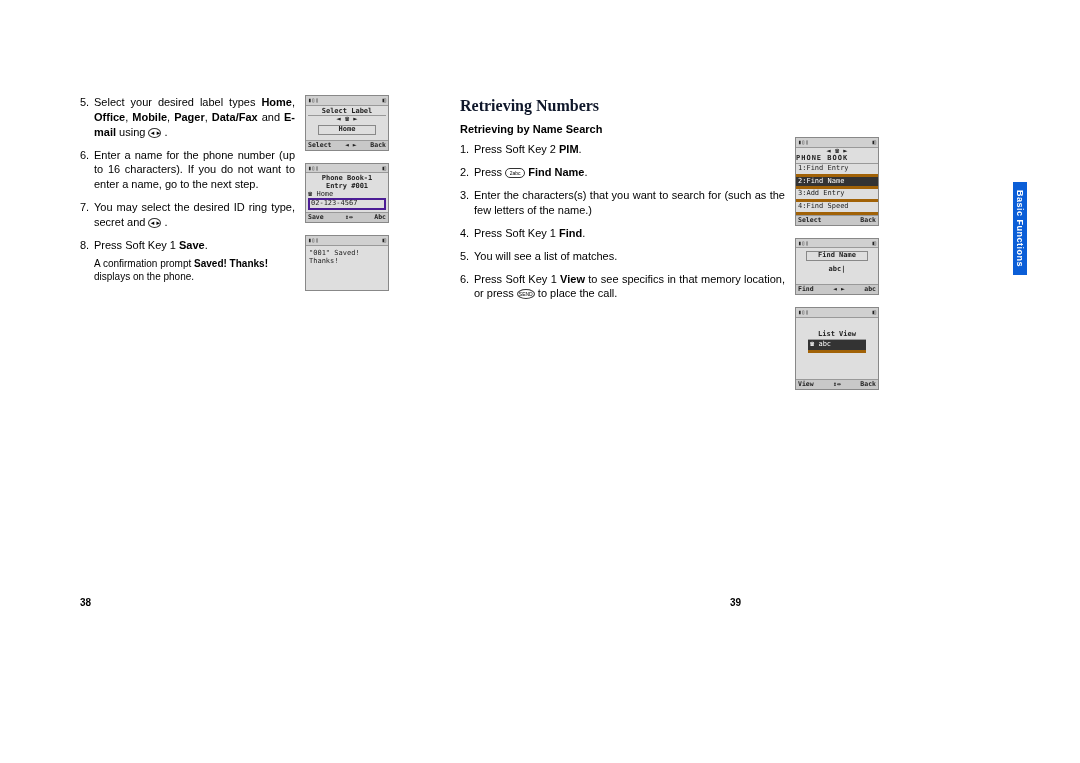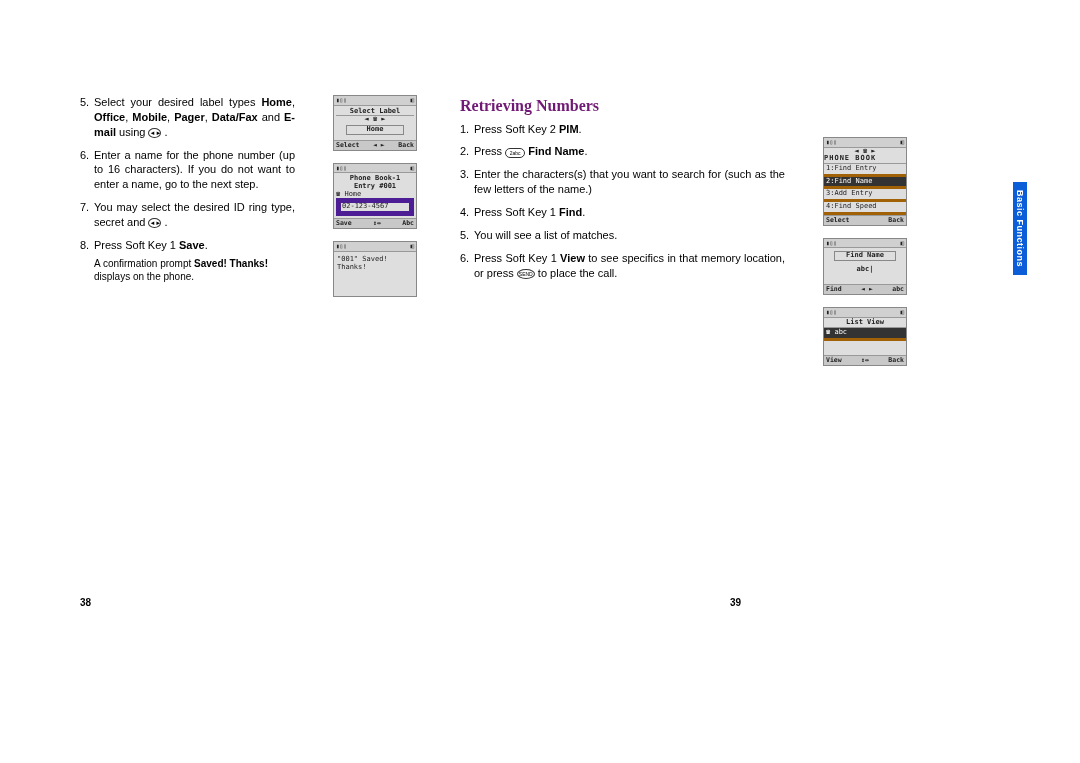--- a/index.html
+++ b/index.html
@@ -54,42 +54,41 @@
     left: 0;
     top: 0;
   }
   .italic-note {
     padding-left: 14px;
     font-size: 10px;
     margin-top: -4px;
   }
   strong { font-weight: bold; }
   .section-title {
-    color: #701a75;
+    color: #0f172a;
     font-family: "Times New Roman", serif;
     font-weight: bold;
     font-size: 16px;
     margin: 0 0 5px 0;
   }
   .sub-title {
     font-weight: bold;
     font-size: 11px;
     margin: 0 0 6px 0;
   }
   .screen {
     width: 82px;
     border: 1px solid #888;
     background: #ec4899;
     margin-bottom: 12px;
     font-family: monospace;
     font-size: 7px;
     line-height: 1.1;
     color: #222;
     box-shadow: inset 0 0 2px #aaa;
-    margin-left: 28px;
   }
   .screen .titlebar {
     display: flex;
     justify-content: space-between;
     padding: 1px 2px;
     background: #d0d0d0;
     border-bottom: 1px solid #999;
     font-size: 6px;
   }
   .screen .content {
@@ -202,21 +201,21 @@
 
       <div class="screen">
         <div class="titlebar">
             <span>▮▯▯</span>
             <span>◧</span>
           </div>
         <div class="content" style="text-align:left;">
           <div style="font-weight:bold;text-align:center;">Phone Book-1</div>
           <div style="font-weight:bold;text-align:center;">Entry #001</div>
           <div>☎ Home</div>
-          <div style="border:5px solid #4c1d95;padding:0 1px;">02-123-4567</div>
+          <div style="border:2px solid #4c1d95;padding:0 1px;">02-123-4567</div>
         </div>
         <div class="softkeys">
             <span>Save</span>
             <span>↕↔</span>
             <span>Abc</span>
           </div>
       </div>
 
       <div class="screen">
         <div class="titlebar">
@@ -227,20 +226,21 @@
           <div>"001" Saved!</div>
           <div>Thanks!</div>
         </div>
       </div>
     </div>
   </div>
 
   <div class="page page-right">
     <div class="text-column">
       <h2 class="section-title">Retrieving Numbers</h2>
+      <div class="sub-title">Retrieving by Name Search</div>
       <ol class="steps">
         <li>
           <span class="num">1.</span>
           <span>Press Soft Key 2 </span><strong>PIM</strong><span>.</span>
         </li>
         <li>
           <span class="num">2.</span>
           <span>Press </span><span class="inline-icon" style="border-radius:7px;width:18px;font-size:5px;">2abc</span><span> </span><strong>Find Name</strong><span>.</span>
         </li>
         <li>
@@ -296,21 +296,21 @@
             <span>◄ ►</span>
             <span>abc</span>
           </div>
       </div>
 
       <div class="screen">
         <div class="titlebar">
             <span>▮▯▯</span>
             <span>◧</span>
           </div>
-        <div class="content" style="padding:0;">
+        <div class="content" style="padding:12px;">
           <div style="font-weight:bold;text-align:center;border-bottom:1px solid #999;padding:1px 0;">List View</div>
           <div class="row sel">☎ abc</div>
           <div style="height:14px;"></div>
         </div>
         <div class="softkeys">
             <span>View</span>
             <span>↕↔</span>
             <span>Back</span>
           </div>
       </div>

